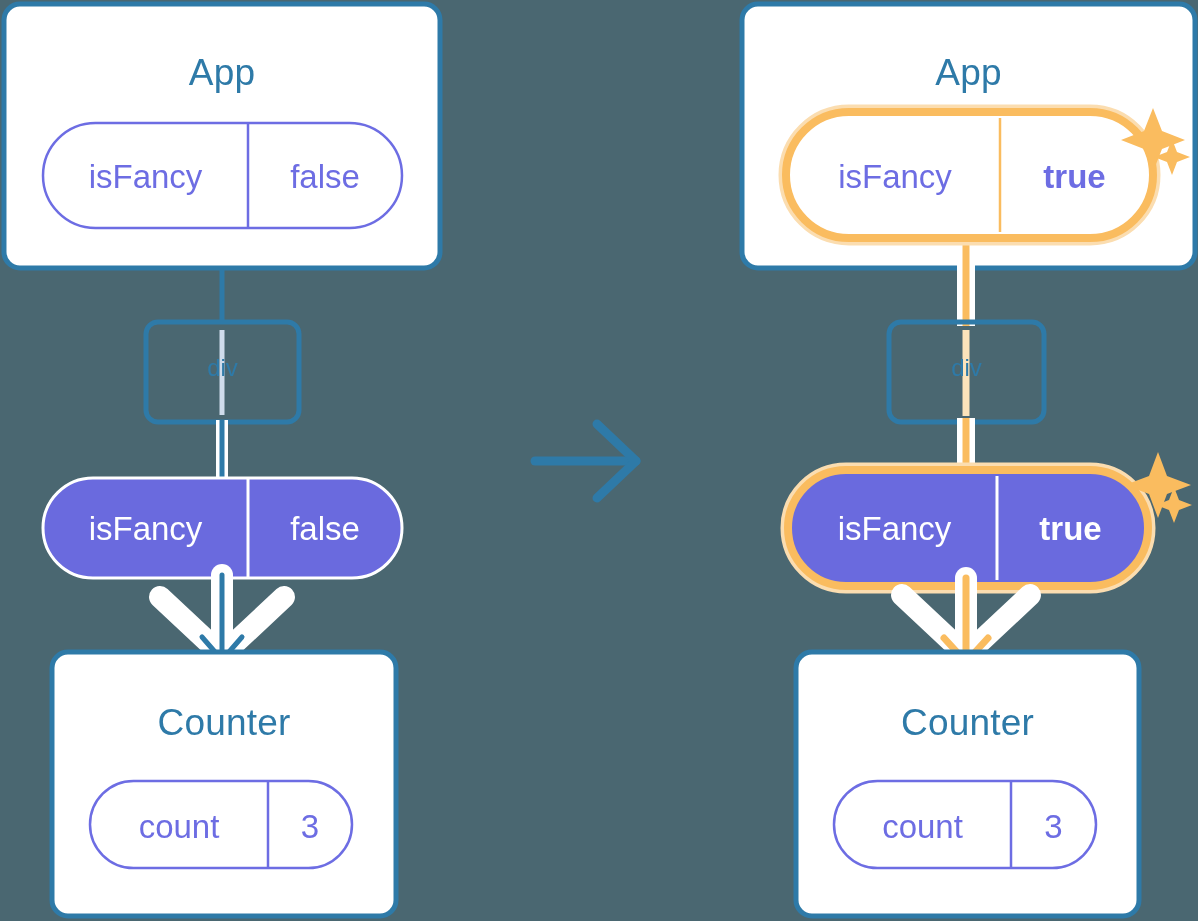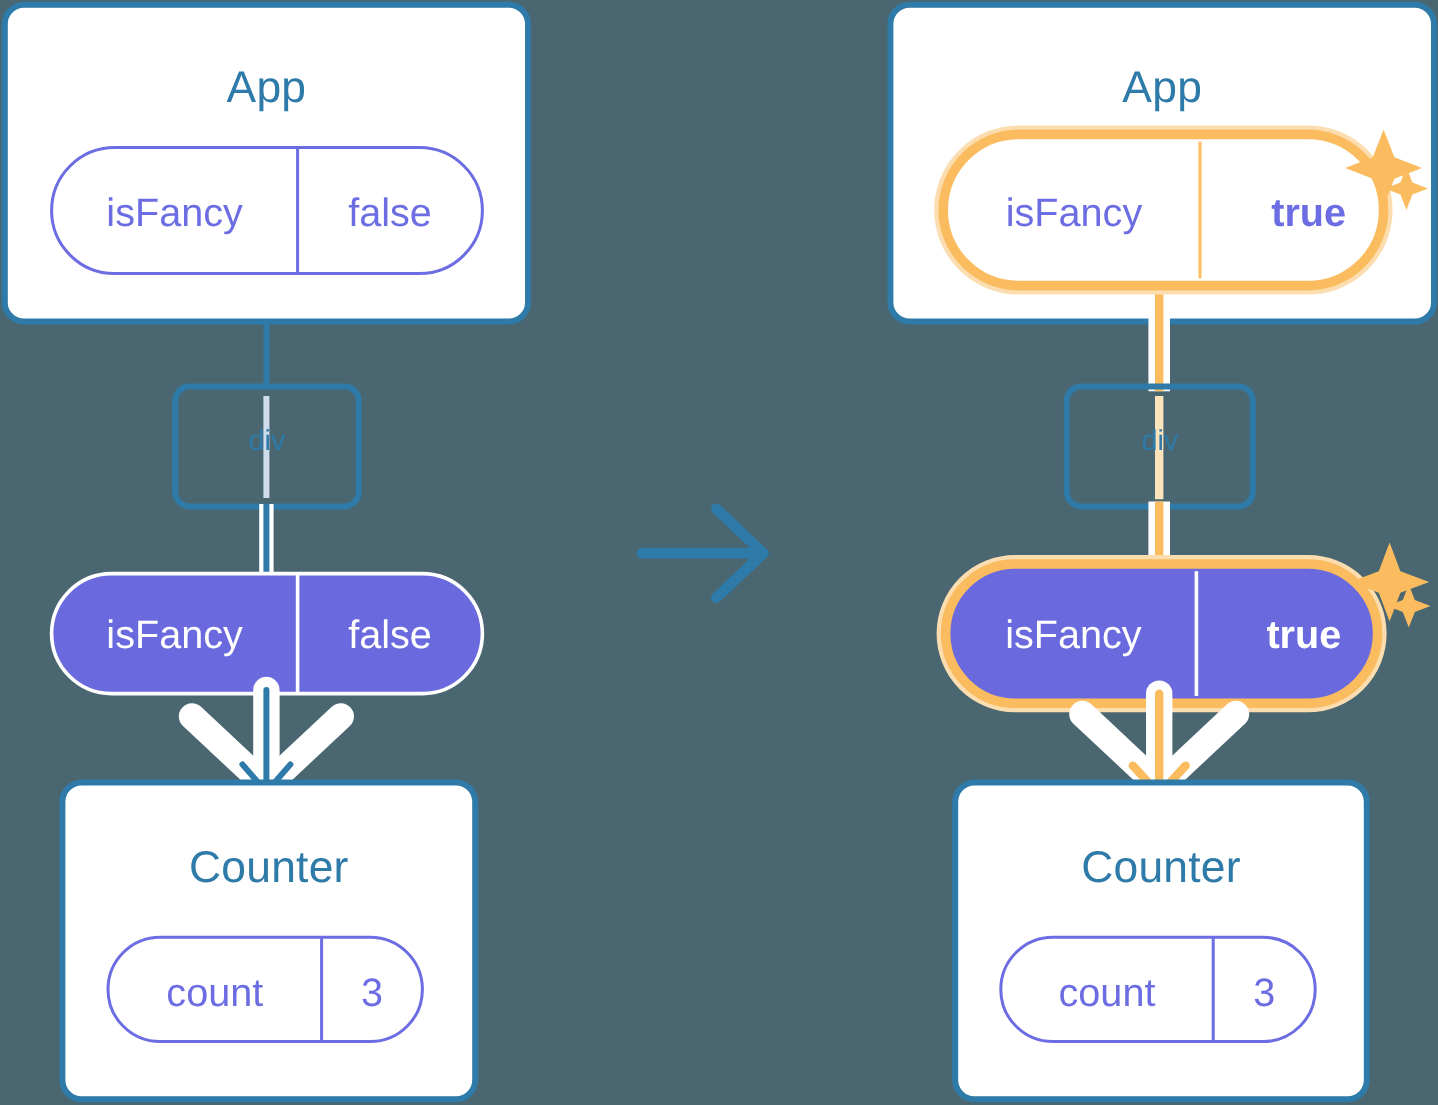--- a/index.html
+++ b/index.html
@@ -19,21 +19,21 @@
   }
   .comp-title{
     color:#2e7aa8;
     font-size:37px;
     letter-spacing:.2px;
   }
   .pill-key-outline{ color:#6d6de3; font-size:33px; }
   .pill-val-outline{ color:#6d6de3; font-size:33px; }
   .pill-key-solid{ color:#ffffff; font-size:33px; }
   .pill-val-solid{ color:#ffffff; font-size:33px; }
-  .bold{ font-weight:bold;padding-left:16px; }
+  .bold{ font-weight:bold; }
   .div-label{ color:#2e7aa8; font-size:24px; }
 </style>
 </head>
 <body>
 
 <div id="stage">
 
   <svg id="svgroot" viewBox="0 0 1198 921" xmlns="http://www.w3.org/2000/svg">
 
     <g>

